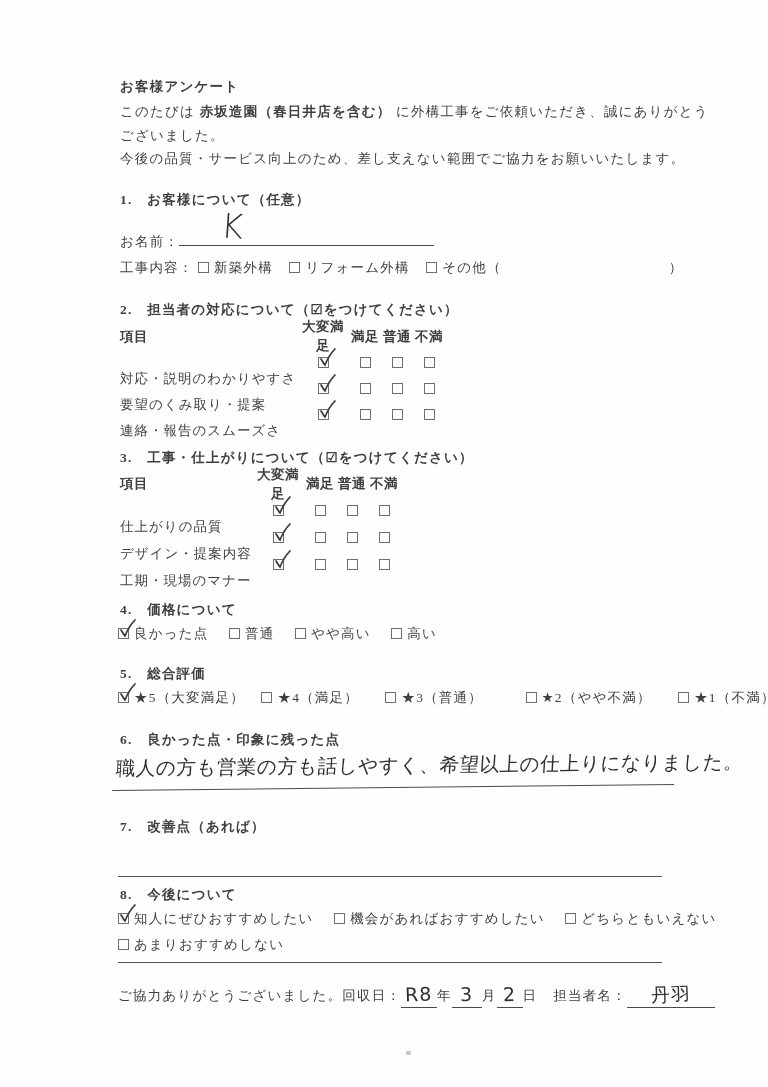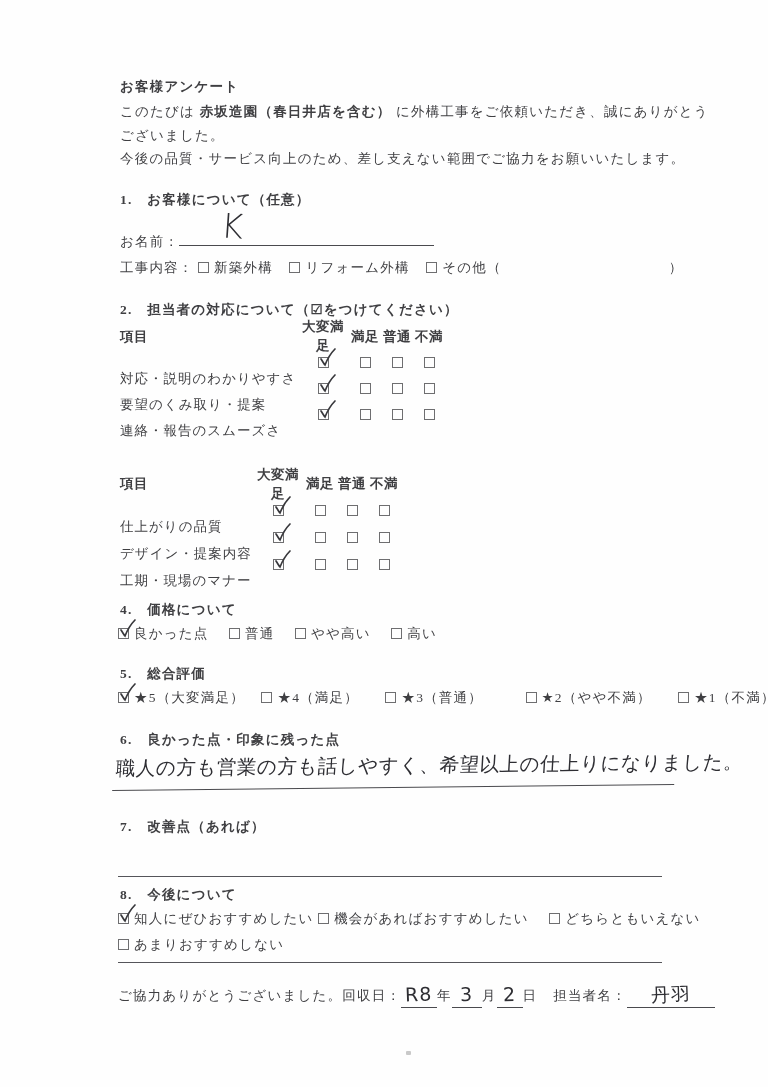--- a/index.html
+++ b/index.html
@@ -127,20 +127,21 @@
 
     <div class="glabel">連絡・報告のスムーズさ</div>
     <div class="gcell"><span class="cb checked"><svg class="tick" viewBox="0 0 20 22">
             <path d="M3 12 C5 15 6 17 7 18 C9 13 13 6 17 2"></path>
           </svg></span></div>
     <div class="gcell"><span class="cb"></span></div>
     <div class="gcell"><span class="cb"></span></div>
     <div class="gcell"><span class="cb"></span></div>
   </div>
 
+  <div class="abs sec-title" style="left:120px; top:449px;">3.　工事・仕上がりについて（☑をつけてください）</div>
   <div class="abs grid3" style="left:120px; top:471px;">
     <div class="gh item">項目</div>
     <div class="gh">大変満足</div>
     <div class="gh">満足</div>
     <div class="gh">普通</div>
     <div class="gh">不満</div>
 
     <div class="glabel">仕上がりの品質</div>
     <div class="gcell"><span class="cb checked"><svg class="tick" viewBox="0 0 20 22">
             <path d="M3 12 C5 15 6 17 7 18 C9 13 13 6 17 2"></path>
@@ -208,21 +209,21 @@
   <div class="abs sec-title" style="left:120px; top:731px;">6.　良かった点・印象に残った点</div>
   <div class="abs comment-box" style="left:112px; top:752px; width:562px;">
     <span class="hand comment-text">職人の方も営業の方も話しやすく、希望以上の仕上りになりました。</span>
   </div>
 
   <div class="abs sec-title" style="left:120px; top:818px;">7.　改善点（あれば）</div>
   <div class="abs rule" style="left:118px; top:876px; width:544px;"></div>
 
   <div class="abs sec-title" style="left:120px; top:886px;">8.　今後について</div>
   <div class="abs" style="left:118px; top:910px; white-space:nowrap;">
-    <span class="opt" style="">
+    <span class="opt" style="margin-right:16px;">
       <span class="cb checked"><svg class="tick" viewBox="0 0 20 22">
             <path d="M3 12 C5 15 6 17 7 18 C9 13 13 6 17 2"></path>
           </svg></span><span>知人にぜひおすすめしたい</span>
     </span>
     <span class="opt" style="margin-right:16px;">
       <span class="cb"></span><span>機会があればおすすめしたい</span>
     </span>
     <span class="opt">
       <span class="cb"></span><span>どちらともいえない</span>
     </span>

